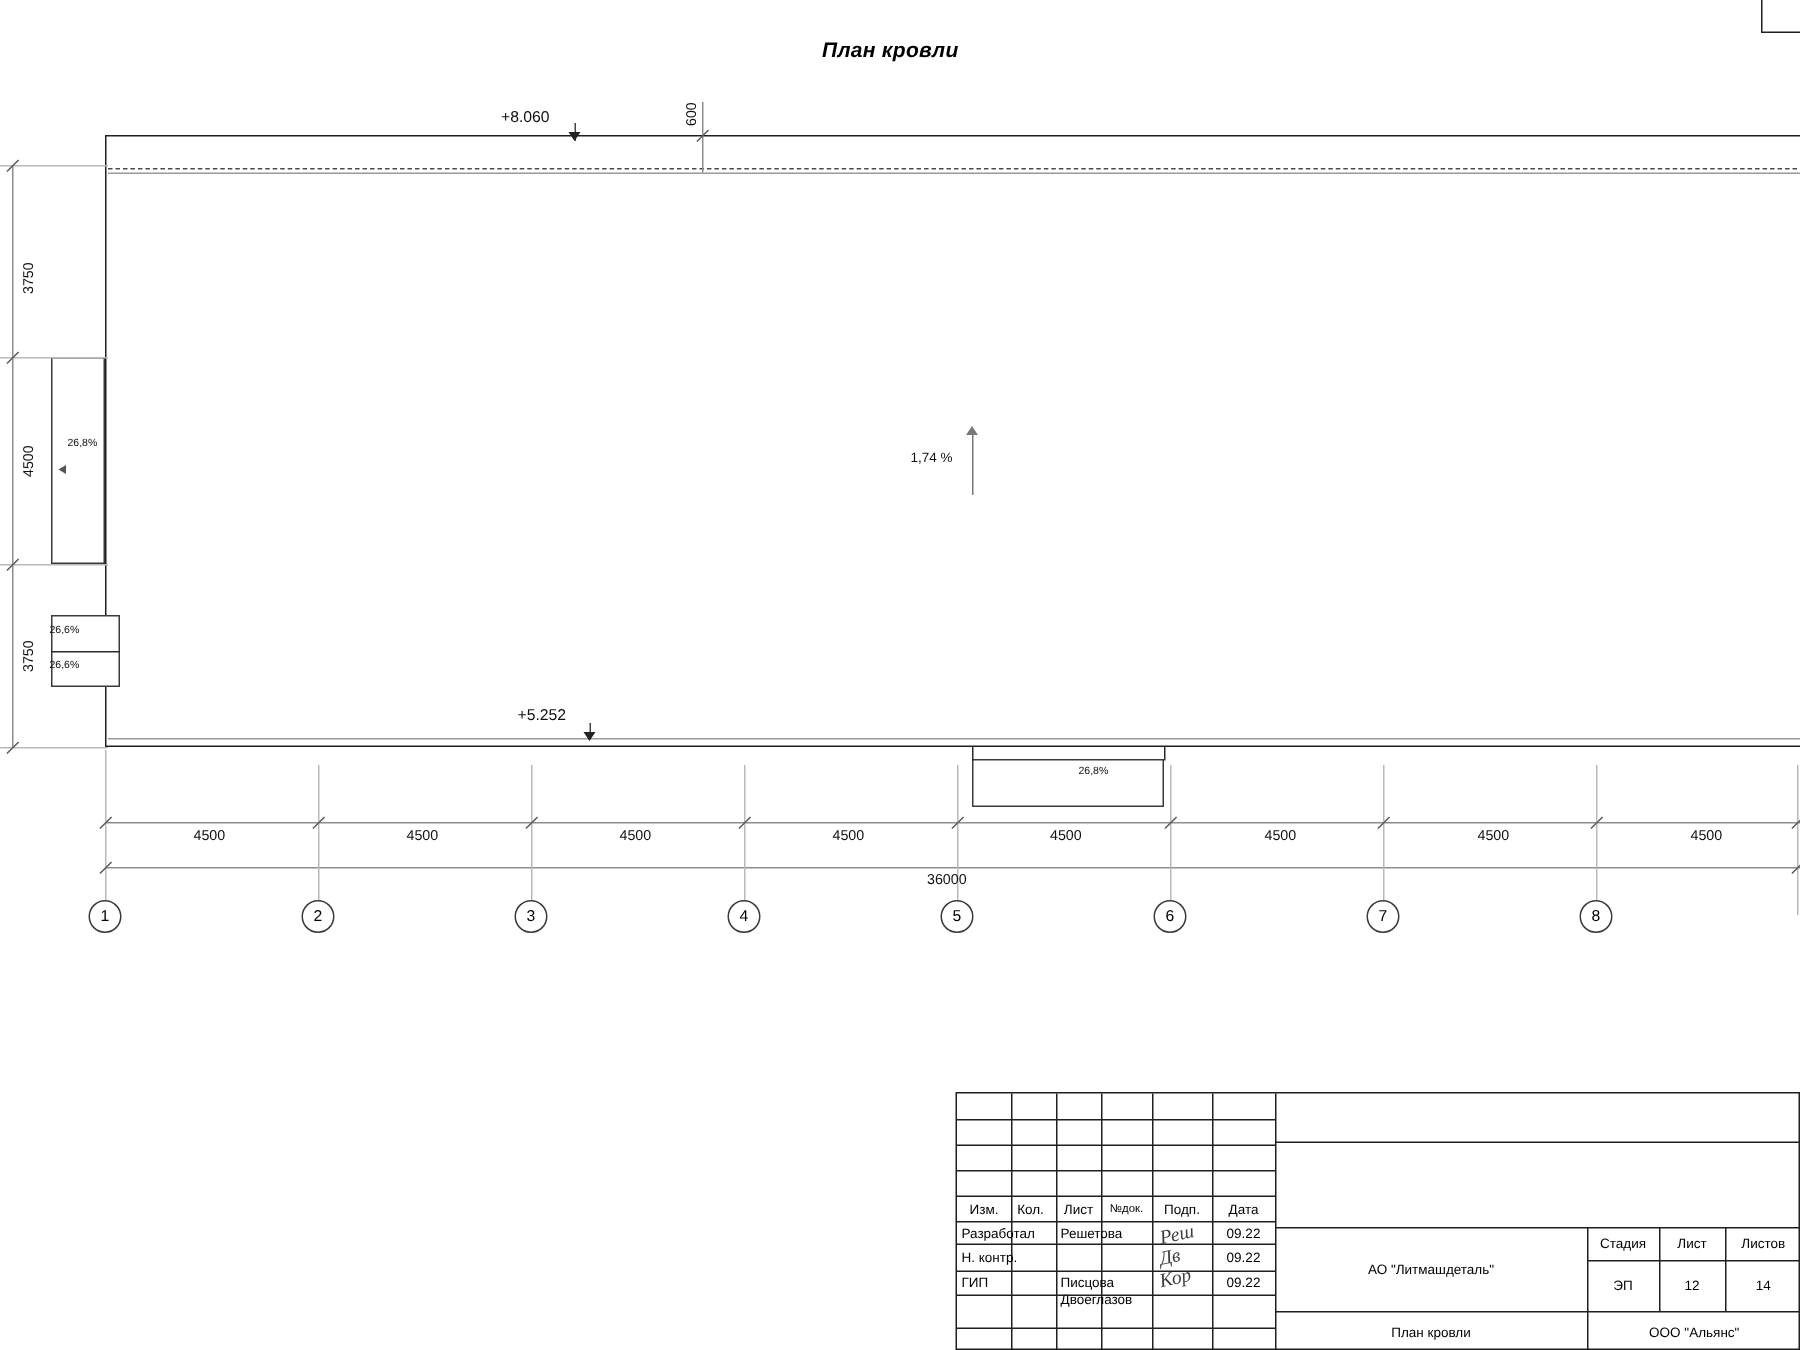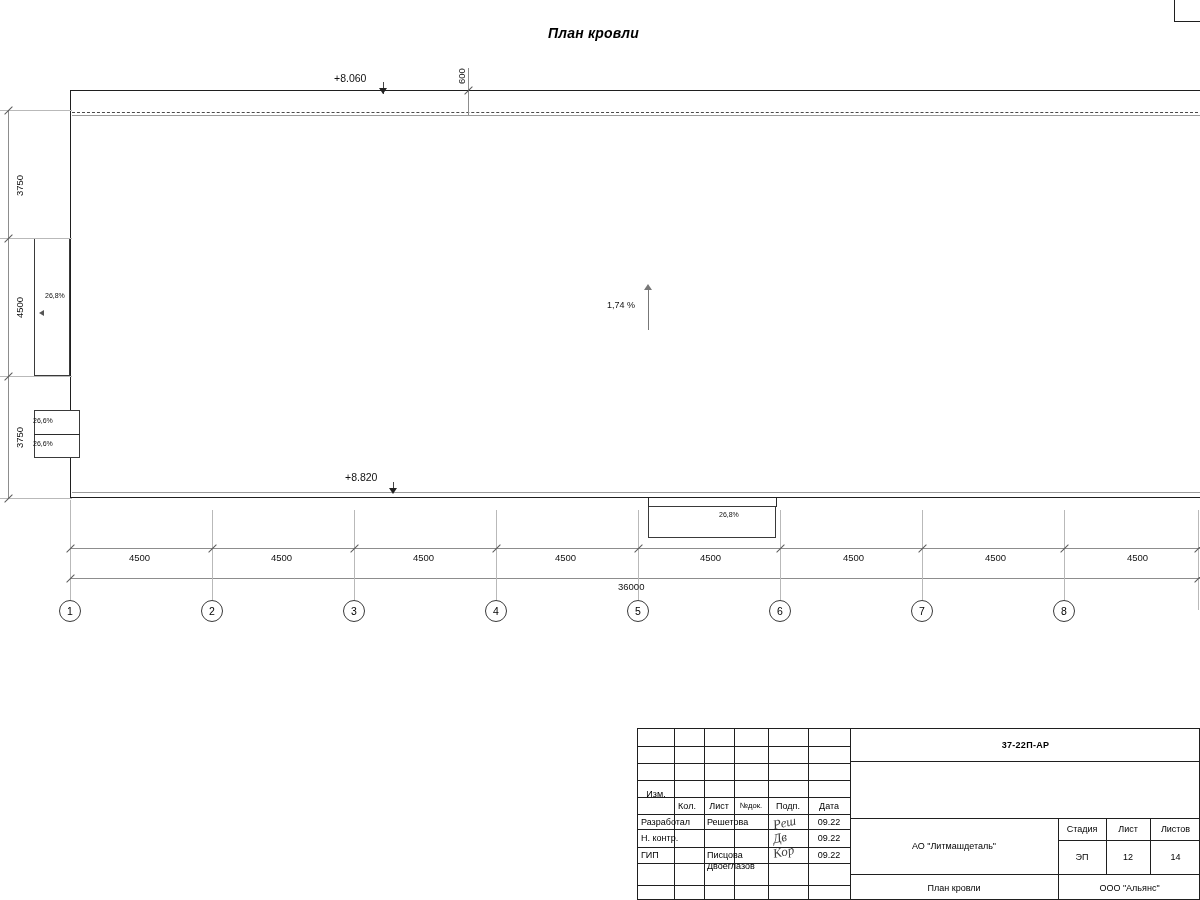--- a/index.html
+++ b/index.html
@@ -223,21 +223,21 @@
     <div class="arrowleft" style="left:39px; top:310px;"></div>
 
     <div class="pct" style="left:33px; top:417px;">26,6%</div>
     <div class="pct" style="left:33px; top:440px;">26,6%</div>
     <div class="pct" style="left:719px; top:511px;">26,8%</div>
 
     <div class="lvl" style="left:334px; top:72px;">+8.060</div>
     <div class="vline" style="left:383px; top:82px; height:12px; border-left-color:#444;"></div>
     <div class="arrowhead" style="left:379px; top:88px;"></div>
 
-    <div class="lvl" style="left:345px; top:471px;">+8.820</div>
+    <div class="lvl" style="left:345px; top:471px;">+5.252</div>
     <div class="vline" style="left:393px; top:482px; height:10px; border-left-color:#444;"></div>
     <div class="arrowhead" style="left:389px; top:488px;"></div>
 
     <div class="vline thin" style="left:468px; top:68px; height:47px;"></div>
     <div class="tick" style="left:468px; top:85px;"></div>
     <div class="dim rot" style="left:456px; top:84px;">600</div>
 
     <div class="vline thin" style="left:8px; top:110px; height:388px;"></div>
     <div class="hline light" style="left:0px; top:110px; width:72px;"></div>
     <div class="hline light" style="left:0px; top:238px; width:72px;"></div>
@@ -307,21 +307,21 @@
     <div class="cell bt" style="left:0; top:85px; width:212px; height:0;"></div>
     <div class="cell bt" style="left:0; top:100px; width:212px; height:0;"></div>
 
     <div class="cell bl" style="left:36px;  top:0; width:0; height:172px;"></div>
     <div class="cell bl" style="left:66px;  top:0; width:0; height:172px;"></div>
     <div class="cell bl" style="left:96px;  top:0; width:0; height:172px;"></div>
     <div class="cell bl" style="left:130px; top:0; width:0; height:172px;"></div>
     <div class="cell bl" style="left:170px; top:0; width:0; height:172px;"></div>
     <div class="cell bl" style="left:212px; top:0; width:0; height:172px;"></div>
 
-    <div class="cell ctr hdr-sm" style="left:0;    top:56px; width:36px; height:17px;">Изм.</div>
+    <div class="cell ctr hdr-sm" style="left:0;    top:68px; width:36px; height:17px;">Изм.</div>
     <div class="cell ctr hdr-sm" style="left:34px; top:68px; width:30px; height:17px;">Кол.</div>
     <div class="cell ctr hdr-sm" style="left:66px; top:68px; width:30px; height:17px;">Лист</div>
     <div class="cell ctr hdr-sm" style="left:96px; top:68px; width:34px; height:17px; font-size:7.6px;">№док.</div>
     <div class="cell ctr hdr-sm" style="left:130px;top:68px; width:40px; height:17px;">Подп.</div>
     <div class="cell ctr hdr-sm" style="left:170px;top:68px; width:42px; height:17px;">Дата</div>
 
     <div class="cell lft hdr-sm" style="left:0;    top:85px; width:66px; height:15px;">Разработал</div>
     <div class="cell lft hdr-sm" style="left:66px; top:85px; width:64px; height:15px;">Решетова</div>
     <div class="cell ctr hdr-sm" style="left:170px;top:85px; width:42px; height:15px;">09.22</div>
 
@@ -333,21 +333,20 @@
     <div class="cell lft hdr-sm" style="left:0;    top:118px; width:66px; height:16px;">ГИП</div>
     <div class="cell lft hdr-sm" style="left:66px; top:118px; width:64px; height:16px;">Писцова</div>
     <div class="cell ctr hdr-sm" style="left:170px;top:118px; width:42px; height:16px;">09.22</div>
     <div class="cell bt" style="left:0; top:134px; width:212px; height:0;"></div>
     <div class="cell bt" style="left:0; top:156px; width:212px; height:0;"></div>
 
     <div class="sig" style="left:135px; top:86px;">Реш</div>
     <div class="sig" style="left:135px; top:101px;">Дв</div>
     <div class="sig" style="left:135px; top:115px;">Кор</div>
 
-    <div class="cell ctr stamp-code" style="left:212px; top:0; width:351px; height:32px;">37-22П-АР</div>
     <div class="cell bt" style="left:212px; top:32px; width:351px; height:0;"></div>
 
     <div class="cell bt" style="left:212px; top:89px; width:351px; height:0;"></div>
 
     <div class="cell ctr bigtxt" style="left:212px; top:89px; width:208px; height:56px;">АО "Литмашдеталь"</div>
     <div class="cell bt" style="left:212px; top:145px; width:208px; height:0;"></div>
 
     <div class="cell ctr midtxt" style="left:212px; top:145px; width:208px; height:27px;">План кровли</div>
     <div class="cell bl" style="left:420px; top:89px; width:0; height:83px;"></div>
 

